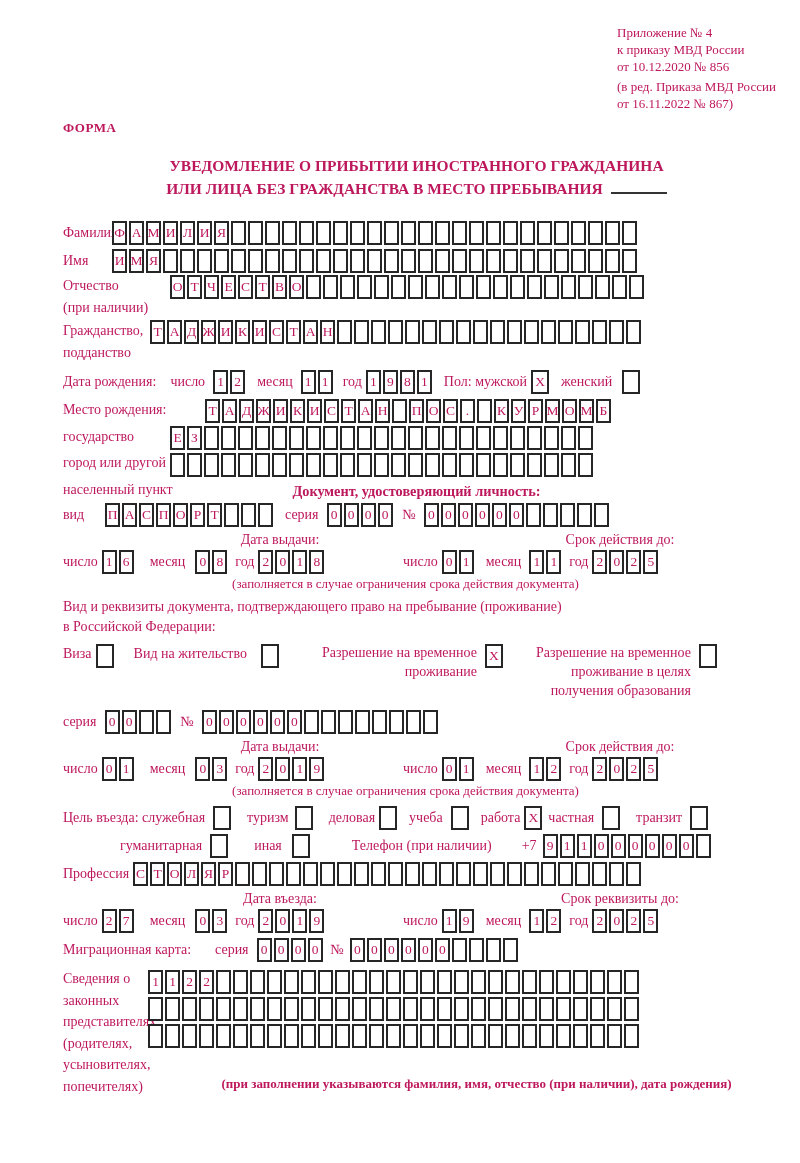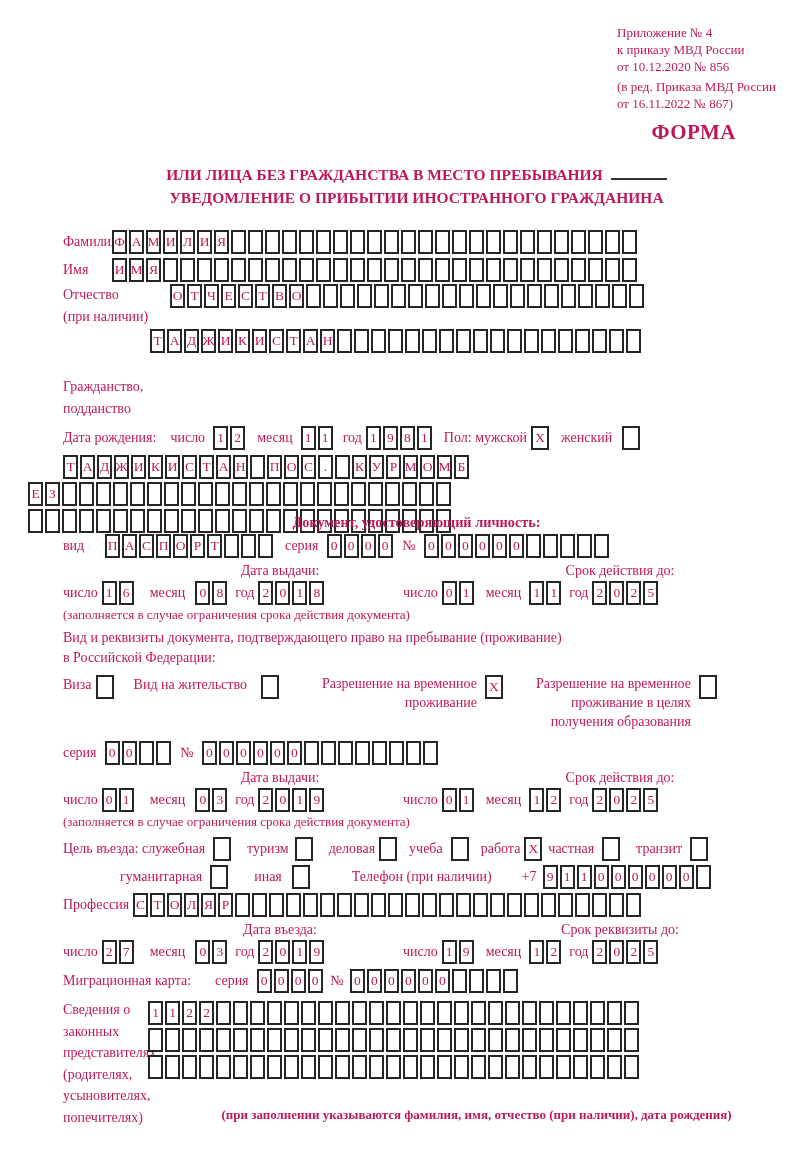--- a/index.html
+++ b/index.html
@@ -4,29 +4,29 @@
 <style>
   * { box-sizing: border-box; margin: 0; padding: 0; }
   html,body { background:#ffffff; }
   .page {
     width: 800px; height: 1163px; background: #fff; color: #be185d;
     font-family: "Liberation Serif", "DejaVu Serif", serif;
     font-size: 14px; padding: 24px 30px 0 63px; position: relative; overflow: hidden;
   }
   .header-note { width: 190px; margin-left: 554px; font-size: 13px; line-height: 17px; }
   .header-note .sub { margin-top: 3px; }
-  .forma { text-align: right; padding-right: 34px; font-weight: bold; font-size: 21px; margin-top: 8px; letter-spacing: .5px; }
+  .forma { text-align: left; padding-right: 34px; font-weight: bold; font-size: 13px; margin-top: 8px; letter-spacing: .5px; }
   .title { margin-top: 18px; text-align: center; font-weight: bold; font-size: 15.5px; line-height: 23px; }
   .blank { display: inline-block; width: 56px; border-bottom: 2px solid #333; height: 13px; margin-left: 8px; }
   .sec-heading { margin-top: 19px; font-weight: bold; font-size: 14.3px; }
 
   .frow { display: flex; align-items: center; margin-top: 1px; min-height: 27px; }
   .frow.start { align-items: flex-start; }
   .lbl { flex: none; }
-  .lw49 { width: 49px; } .lw107 { width: 107px; } .lw87 { width: 87px; margin-top: 47px; } .lw42 { width: 42px; } .lw70 { width: 70px; }
+  .lw49 { width: 49px; } .lw107 { width: 107px; } .lw87 { width: 87px; } .lw42 { width: 42px; } .lw70 { width: 70px; }
   .twolines { line-height: 22px; }
   .boxes { display: inline-flex; flex: none; }
   .cell {
     width: 15px; height: 24px; border: 2px solid #262626; margin-right: 2px;
     display: inline-flex; align-items: center; justify-content: center;
     font-size: 13.5px; flex: none; background: #fff;
   }
   .cb .cell { width: 18px; }
   .g4{margin-left:4px}.g6{margin-left:6px}.g8{margin-left:8px}.g10{margin-left:10px}
   .g14{margin-left:14px}.g18{margin-left:18px}.g24{margin-left:24px}.g30{margin-left:30px}.g40{margin-left:40px}
@@ -37,21 +37,21 @@
   .mp-row1 { margin-left: 0px; }
 
   .center-heading { text-align: center; font-weight: bold; font-size: 14.3px; margin-top: -20px; position: relative; }
 
   .dl-row { display: flex; margin-top: 4px; justify-content: flex-end; }
   .dl-left { width: 300px; text-align: center; flex: none; }
   .dl-right { width: 300px; margin-left: 40px; text-align: center; flex: none; }
   .date-row { display: flex; align-items: center; min-height: 27px; }
   .dg { display: flex; align-items: center; flex: none; }
   .dg.left { width: 340px; }
-  .note-right { text-align: left; padding-right: 22px; font-size: 13px; margin-top: 1px; line-height: 16px; }
+  .note-right { text-align: center; padding-right: 22px; font-size: 13px; margin-top: 1px; line-height: 16px; }
 
   .plain { margin-top: 5px; line-height: 20px; }
   .permits { display: flex; align-items: flex-start; margin-top: 6px; }
   .pcenter { text-align: right; line-height: 19px; flex: none; }
   .permits .boxes { margin-top: 1px; }
 
   .reps { display: flex; align-items: flex-start; margin-top: 5px; }
   .reps-lblcol { width: 85px; flex: none; line-height: 21.5px; height: 81px; }
   .reps-boxcol .frow { min-height: 27px; margin-top: 0; }
   .bottom-note { margin-top: 27px; margin-left: 120px; text-align: center; font-size: 13px; font-weight: bold; }
@@ -65,22 +65,22 @@
     <div>Приложение № 4</div>
     <div>к приказу МВД России</div>
     <div>от 10.12.2020 № 856</div>
     <div class="sub">(в ред. Приказа МВД России</div>
     <div>от 16.11.2022 № 867)</div>
   </div>
 
   <div class="forma">ФОРМА</div>
 
   <div class="title">
+    <div>УВЕДОМЛЕНИЕ О ПРИБЫТИИ ИНОСТРАННОГО ГРАЖДАНИНА</div>
     <div><span>ИЛИ ЛИЦА БЕЗ ГРАЖДАНСТВА В МЕСТО ПРЕБЫВАНИЯ</span><span class="blank"></span></div>
-    <div>УВЕДОМЛЕНИЕ О ПРИБЫТИИ ИНОСТРАННОГО ГРАЖДАНИНА</div>
   </div>
 
 
   <div class="frow" style="margin-top:19px">
     <span class="lbl lw49">Фамилия</span>
     <span class="boxes">
         <span class="cell">Ф</span>
         <span class="cell">А</span>
         <span class="cell">М</span>
         <span class="cell">И</span>
@@ -249,20 +249,26 @@
     <span class="boxes cb g4">
         <span class="cell">X</span>
       </span>
     <span class="lbl g10">женский</span>
     <span class="boxes cb g10">
         <span class="cell"></span>
       </span>
   </div>
 
   <div class="frow start" style="margin-top:2px">
+    <div class="mp-lblcol">
+      <div>Место рождения:</div>
+      <div>государство</div>
+      <div>город или другой</div>
+      <div>населенный пункт</div>
+    </div>
     <div class="mp-boxcol">
       <div class="frow mp-row1">
           <span class="boxes">
             <span class="cell">Т</span>
             <span class="cell">А</span>
             <span class="cell">Д</span>
             <span class="cell">Ж</span>
             <span class="cell">И</span>
             <span class="cell">К</span>
             <span class="cell">И</span>

